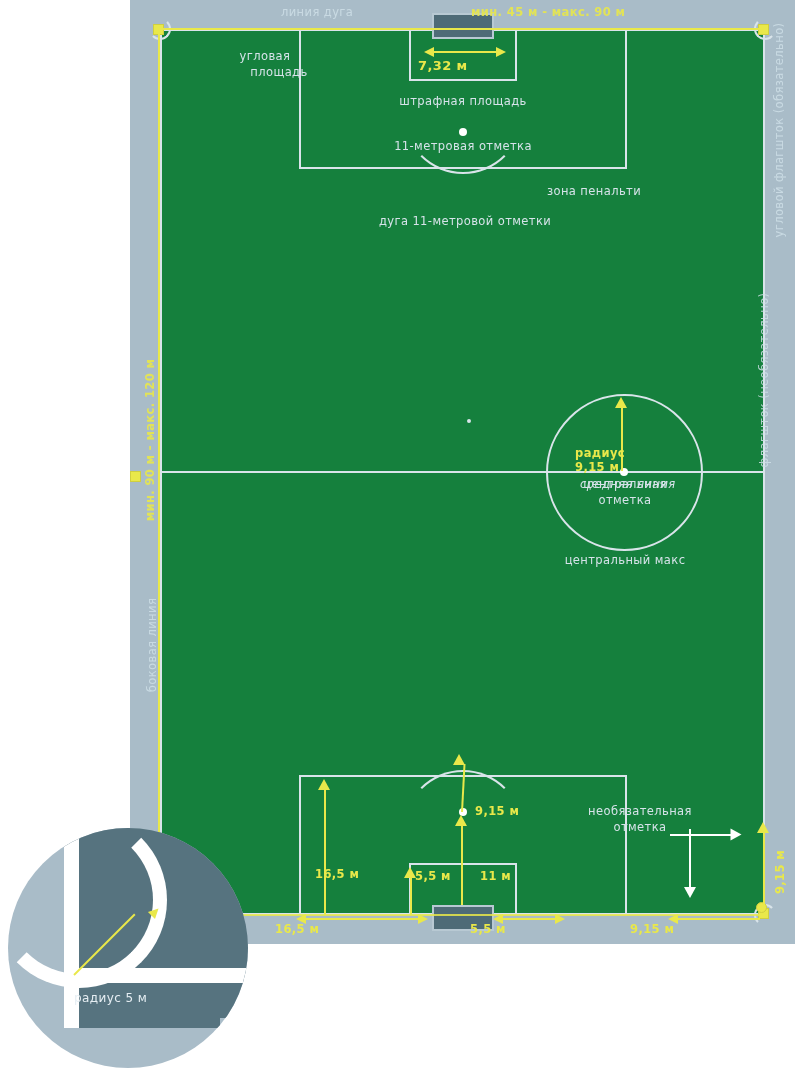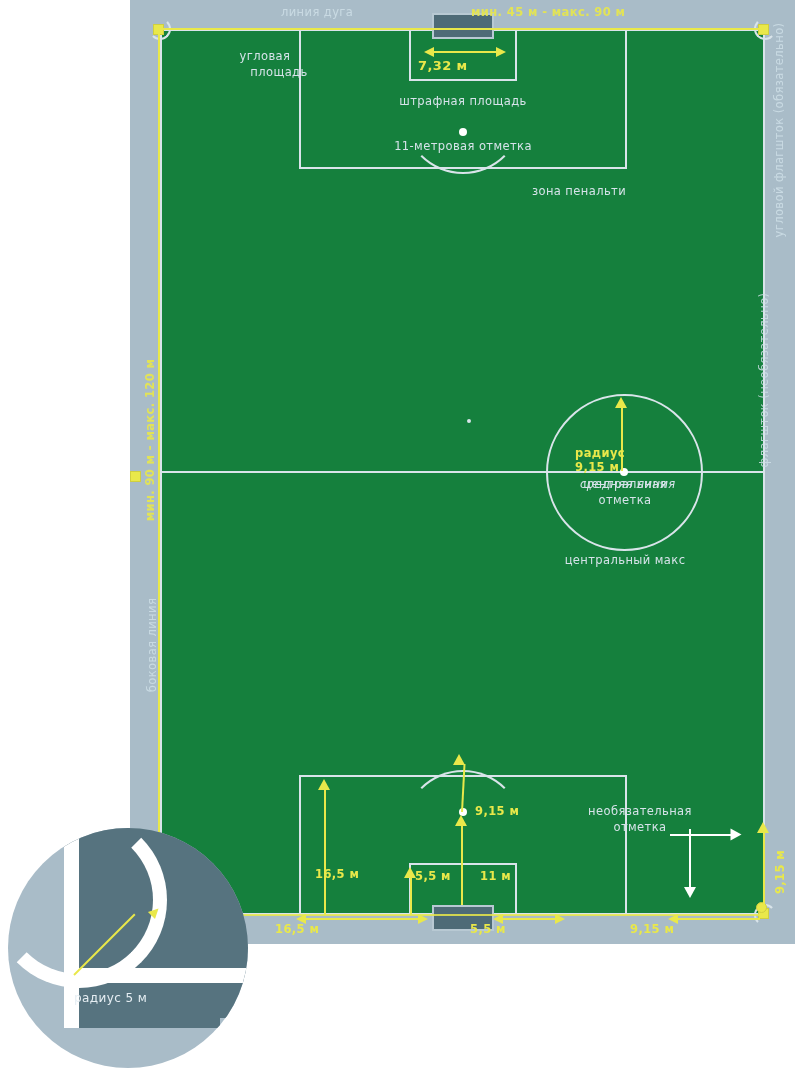--- a/index.html
+++ b/index.html
@@ -112,22 +112,23 @@
   <div class="circ" style="left:594px;top:875px;width:22px;height:22px;
               border-color:transparent;border-top-color:#d9e4ea;border-left-color:#d9e4ea;"></div>
 
   <div class="lab c" style="left:50px;top:20px;width:110px;">угловая</div>
   <div class="lab c" style="left:64px;top:36px;width:110px;">площадь</div>
 
   <div class="lab c" style="left:193px;top:65px;width:220px;">штрафная площадь</div>
 
   <div class="lab c" style="left:193px;top:110px;width:220px;">11-метровая отметка</div>
 
-  <div class="lab" style="left:372px;top:155px;">зона пенальти</div>
-
+  <div class="lab" style="left:387px;top:155px;">зона пенальти</div>
+
+  <div class="lab c" style="left:175px;top:185px;width:260px;">дуга 11-метровой отметки</div>
 
   <div class="ylab c" style="left:415px;top:417px;width:90px;">радиус</div>
   <div class="ylab c" style="left:415px;top:431px;width:90px;">9,15 м</div>
 
   <div class="lab c" style="left:385px;top:448px;width:160px;">центральная</div>
   <div class="lab c" style="left:385px;top:464px;width:160px;">отметка</div>
 
   <div class="lab c" style="left:375px;top:524px;width:180px;">центральный макс</div>
 
   <div class="lab" style="left:420px;top:448px;font-style:italic;">средняя линия</div>

